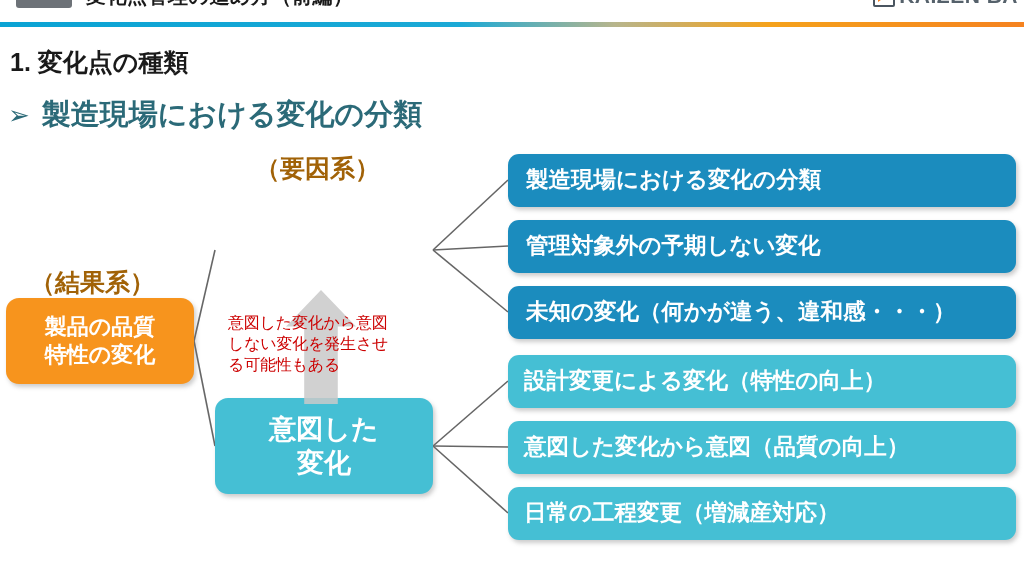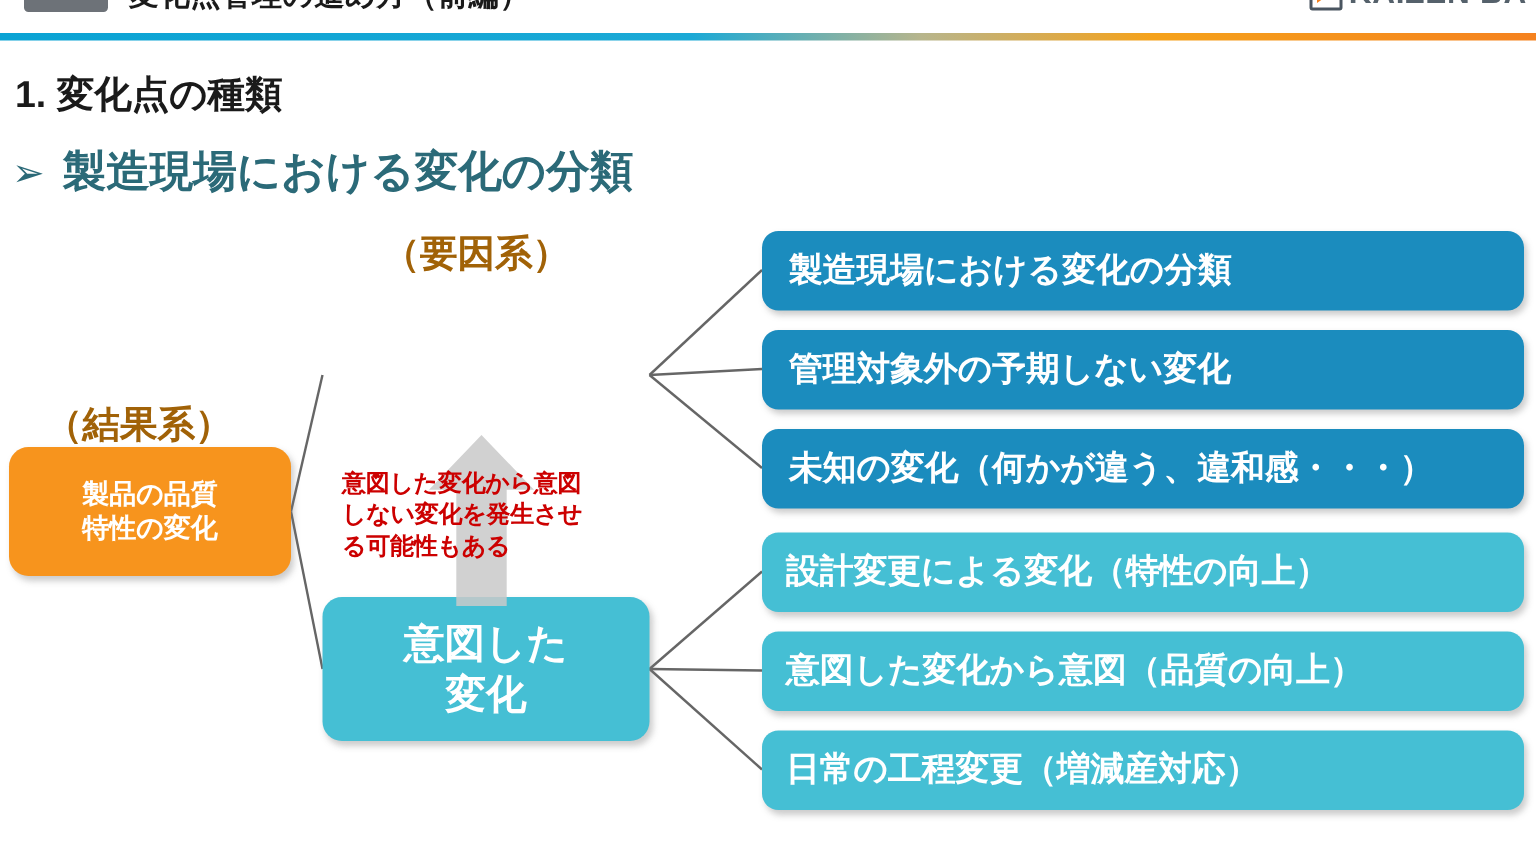--- a/index.html
+++ b/index.html
@@ -141,21 +141,21 @@
     text-align: center;
     line-height: 1.26;
     box-shadow: 2px 3px 4px rgba(120,120,120,0.38);
     white-space: pre-line;
   }
 
   .node-effect {
     left: 6px; top: 168px;
     width: 188px; height: 86px;
     background: #f7941d;
-    font-size: 18px;
+    font-size: 22px;
   }
   .node-unintended {
     left: 215px; top: 72px;
     width: 218px; height: 96px;
     background: #1b8cbe;
     font-size: 27px;
   }
   .node-intended {
     left: 215px; top: 268px;
     width: 218px; height: 96px;
@@ -188,21 +188,21 @@
     width: 70px; height: 114px;
     background: #c9c9c9;
     clip-path: polygon(50% 0%, 100% 32%, 74% 32%, 74% 100%, 26% 100%, 26% 32%, 0% 32%);
     opacity: 0.85;
   }
   .note-text {
     position: absolute;
     left: 228px; top: 183px;
     width: 190px;
     font-size: 16px;
-    font-weight: bold;
+    font-weight: normal;
     color: #cc0000;
     line-height: 1.30;
     letter-spacing: -0.2px;
     white-space: pre-line;
   }
 </style>
 </head>
 <body>
 
 <div id="slide">

